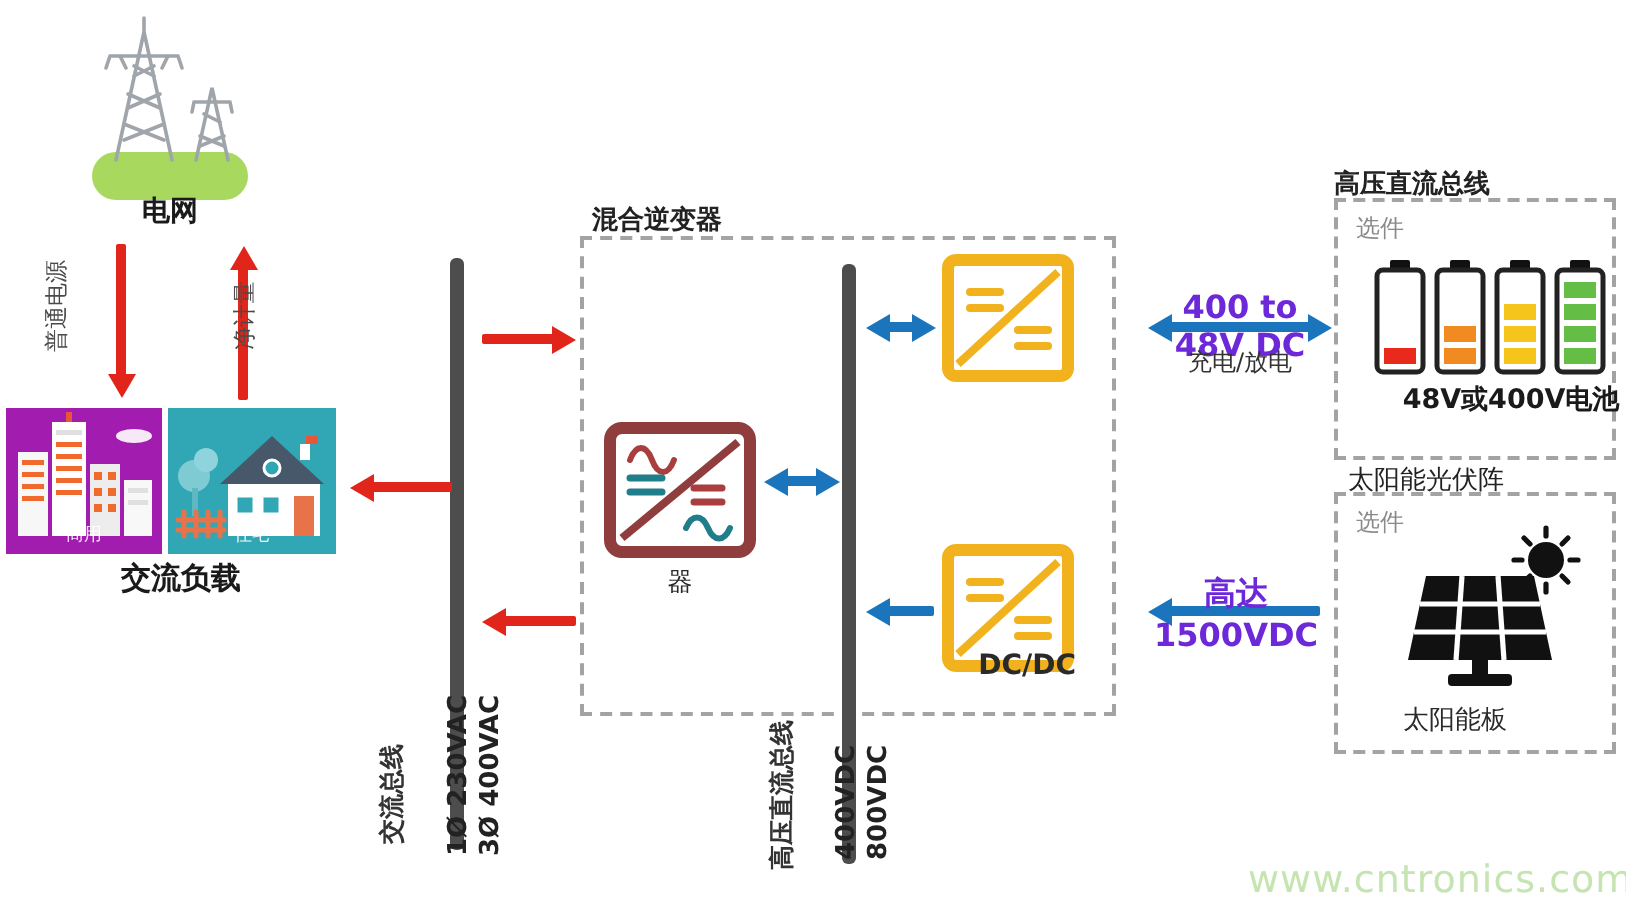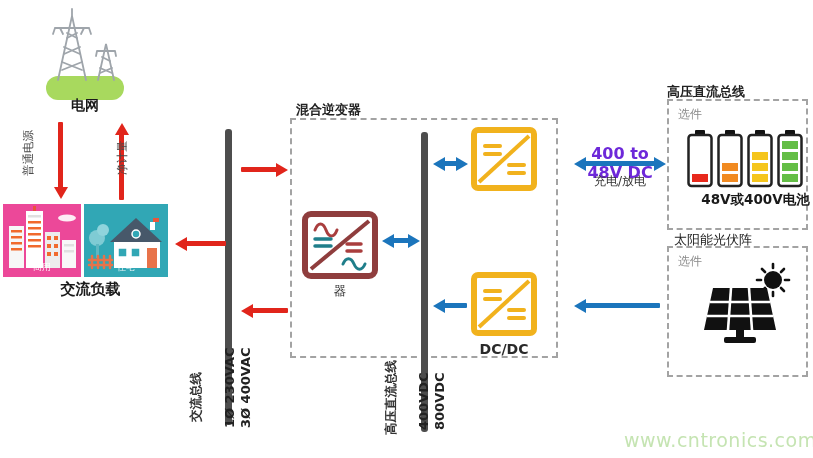--- a/index.html
+++ b/index.html
@@ -69,21 +69,21 @@
       <path d="M55 45 L73 45 M55 45 L54 50 M73 45 L74 50"></path>
     </g>
   </svg>
   <div class="abs grid-label center" style="left:55px; top:97px; width:60px;">电网</div>
 
   <div class="arr v head-d" style="left:58px; top:122px; height:66px;"></div>
   <div class="arr v head-u" style="left:119px; top:134px; height:66px;"></div>
   <div class="vlabel flow-label" style="left:35px; top:162px;">普通电源</div>
   <div class="vlabel flow-label" style="left:129px; top:161px;">净计量</div>
 
-  <div class="load-block" style="left:3px; width:78px; background:#ec4899;">
+  <div class="load-block" style="left:3px; width:78px; background:#a21caf;">
     <svg width="81" height="73" viewBox="0 0 81 73">
       <rect x="6" y="22" width="15" height="42" fill="#f7f7f7"></rect>
       <rect x="8" y="26" width="11" height="2.5" fill="#f16a2d"></rect>
         <rect x="8" y="32" width="11" height="2.5" fill="#f16a2d"></rect>
       <rect x="8" y="38" width="11" height="2.5" fill="#f16a2d"></rect>
         <rect x="8" y="44" width="11" height="2.5" fill="#f16a2d"></rect>
       <rect x="23" y="7" width="17" height="57" fill="#ffffff"></rect>
       <rect x="25" y="11" width="13" height="2.5" fill="#e0e0e0"></rect>
         <rect x="25" y="17" width="13" height="2.5" fill="#f16a2d"></rect>
       <rect x="25" y="23" width="13" height="2.5" fill="#f16a2d"></rect>
@@ -177,21 +177,21 @@
   <svg class="abs" style="left:470px; top:271px;" width="68" height="66" viewBox="0 0 68 66">
     <rect x="4" y="4" width="60" height="58" rx="4" fill="#ffffff" stroke="#f1b21d" stroke-width="6"></rect>
     <line x1="9" y1="56" x2="59" y2="10" stroke="#f1b21d" stroke-width="4"></line>
     <g stroke="#f1b21d" stroke-width="4" stroke-linecap="round">
       <line x1="15" y1="20" x2="30" y2="20"></line>
         <line x1="15" y1="28" x2="30" y2="28"></line>
       <line x1="39" y1="39" x2="54" y2="39"></line>
         <line x1="39" y1="47" x2="54" y2="47"></line>
     </g>
   </svg>
-  <div class="conv-label center bold" style="left:470px; top:341px; width:68px; font-size:14px;">DC/DC</div>
+  <div class="conv-label center bold" style="left:470px; top:325px; width:68px; font-size:14px;text-align:right;">DC/DC</div>
 
   <div class="arr h blue head-l head-r" style="left:444px; top:161px; width:13px;"></div>
   <div class="arr h blue head-l head-r" style="left:393px; top:238px; width:16px;"></div>
   <div class="arr h blue head-l" style="left:444px; top:303px; width:23px;"></div>
 
   <div class="section-title bold" style="left:667px; top:83px;">高压直流总线</div>
   <div class="dashed-box" style="left:667px; top:99px; width:141px; height:131px;"></div>
   <div class="optional" style="left:678px; top:106px;">选件</div>
 
   <svg class="abs" style="left:687px; top:130px;" width="116" height="58" viewBox="0 0 116 58">
@@ -247,18 +247,20 @@
     <polygon points="17,28 71,28 80,70 8,70" fill="#111"></polygon>
     <g stroke="#fff" stroke-width="2.6">
       <line x1="14" y1="42" x2="74" y2="42"></line>
         <line x1="11" y1="56" x2="77" y2="56"></line>
       <line x1="35" y1="28" x2="32" y2="70"></line>
         <line x1="53" y1="28" x2="56" y2="70"></line>
     </g>
     <rect x="40" y="70" width="8" height="7" fill="#111"></rect>
     <rect x="28" y="77" width="32" height="6" rx="2" fill="#111"></rect>
   </svg>
+  <div class="conv-label center" style="left:655px; top:353px; width:145px; font-size:13px;">太阳能板</div>
 
   <div class="arr h blue head-l" style="left:585px; top:303px; width:75px;"></div>
+  <div class="link-volt center" style="left:574px; top:287px; width:88px;">高达1500VDC</div>
 
   <div class="watermark" style="left:624px; top:429px;">www.cntronics.com</div>
 
 </div>
 
 </body></html>

